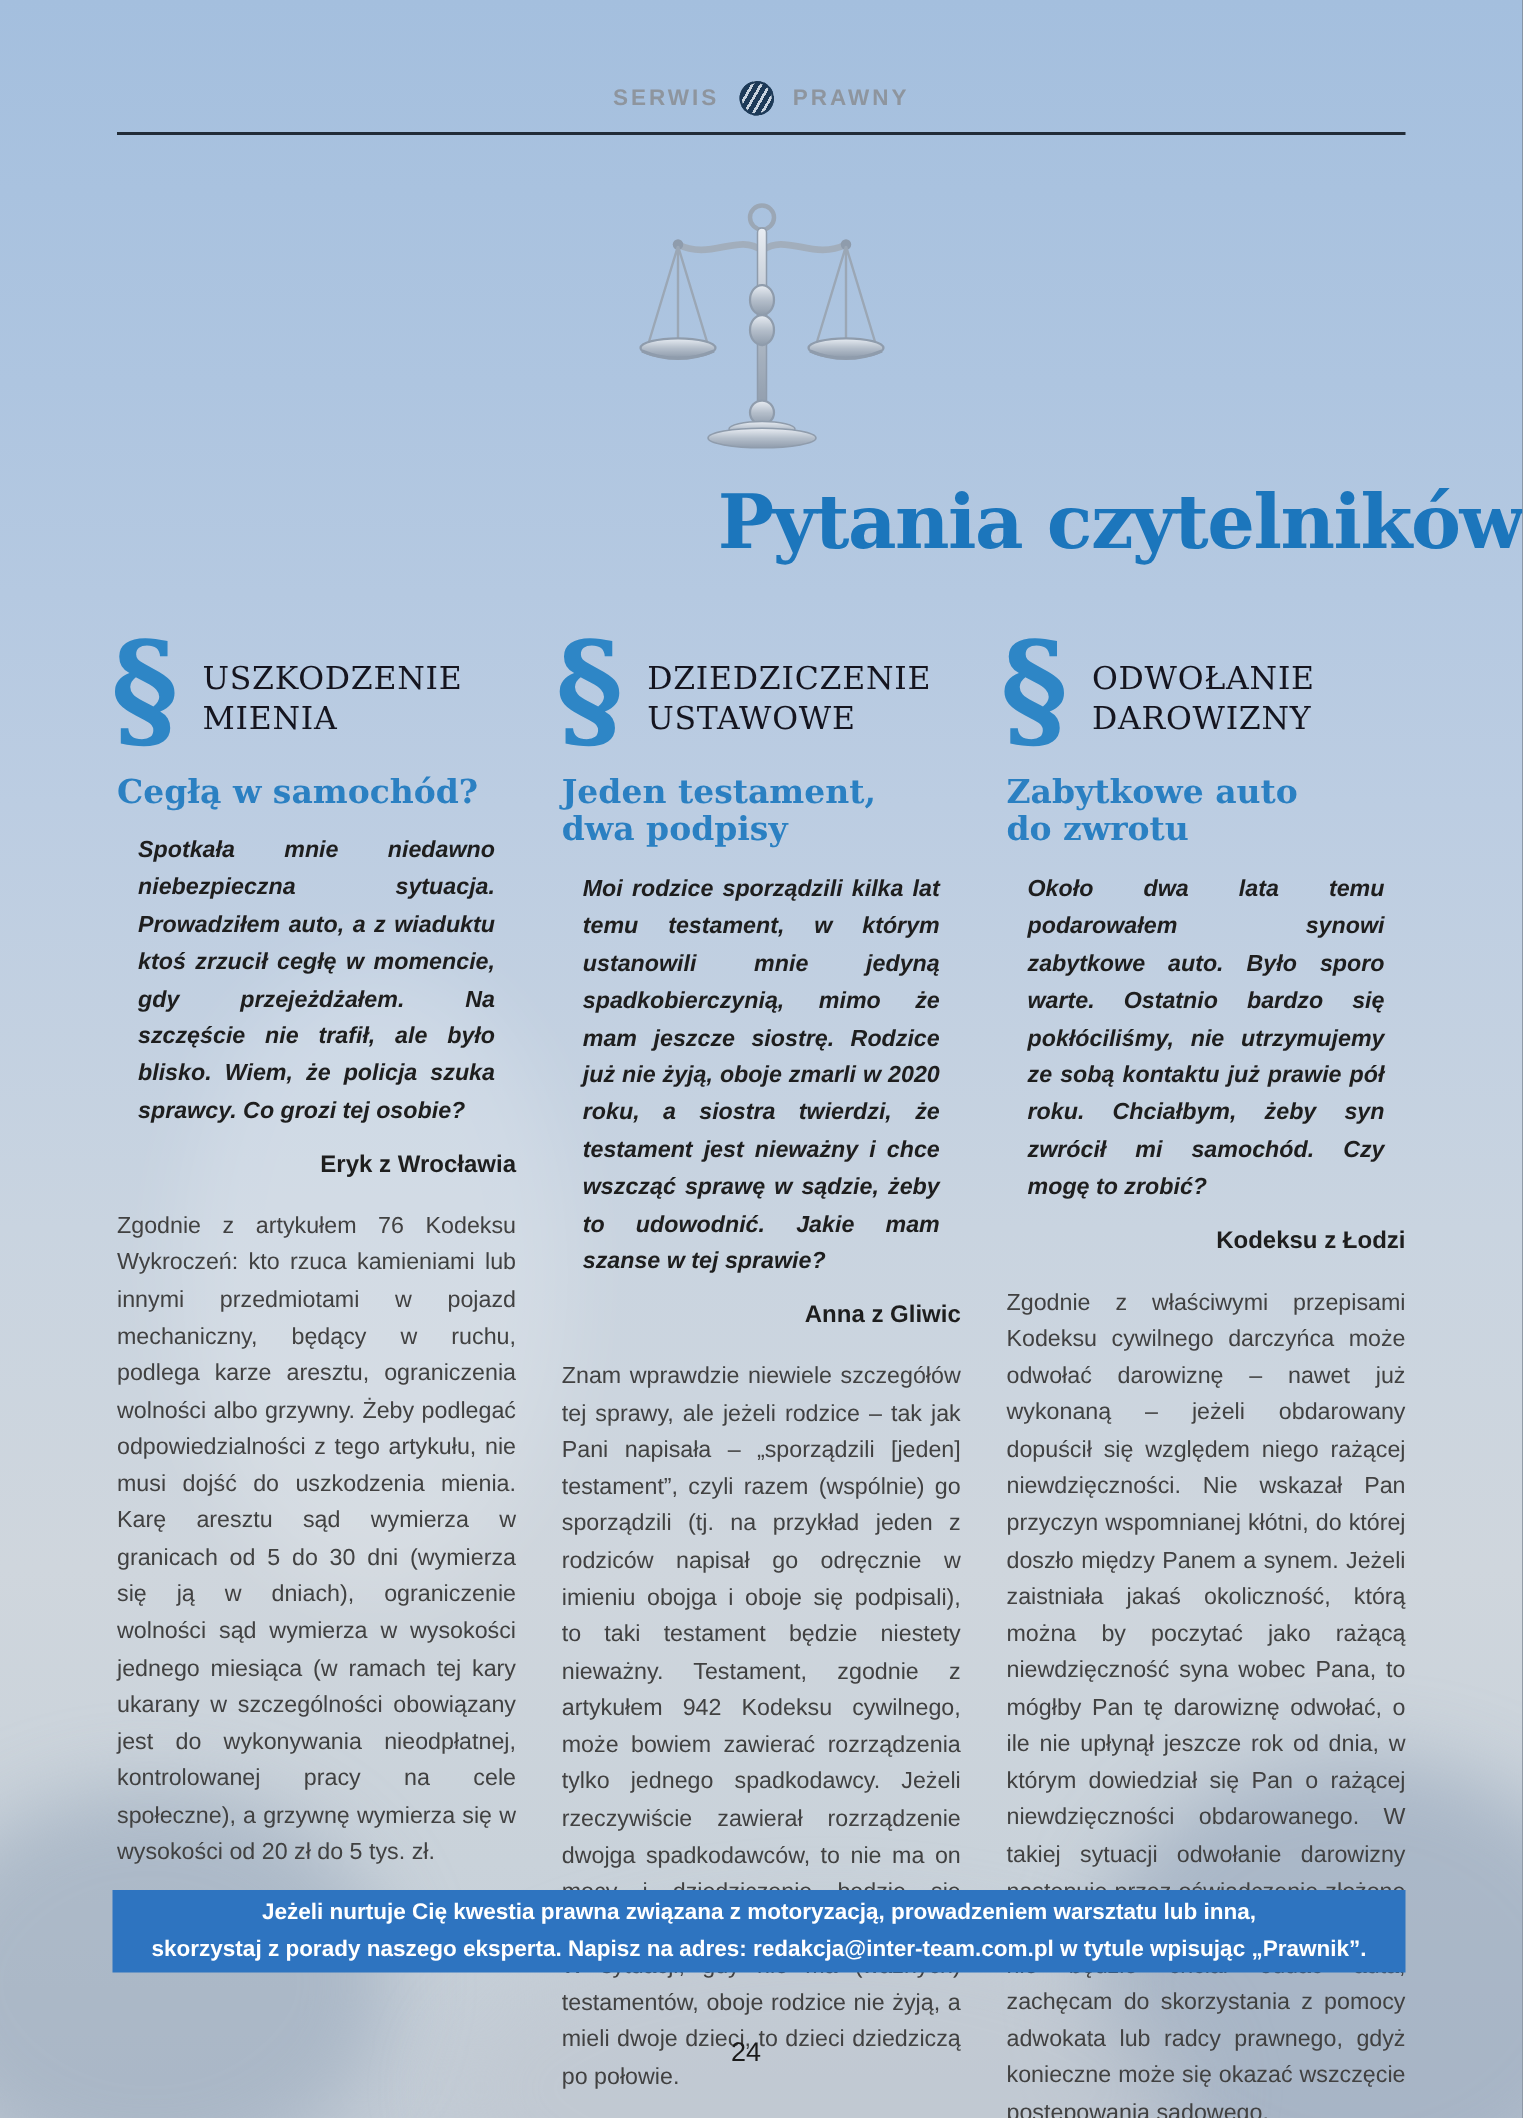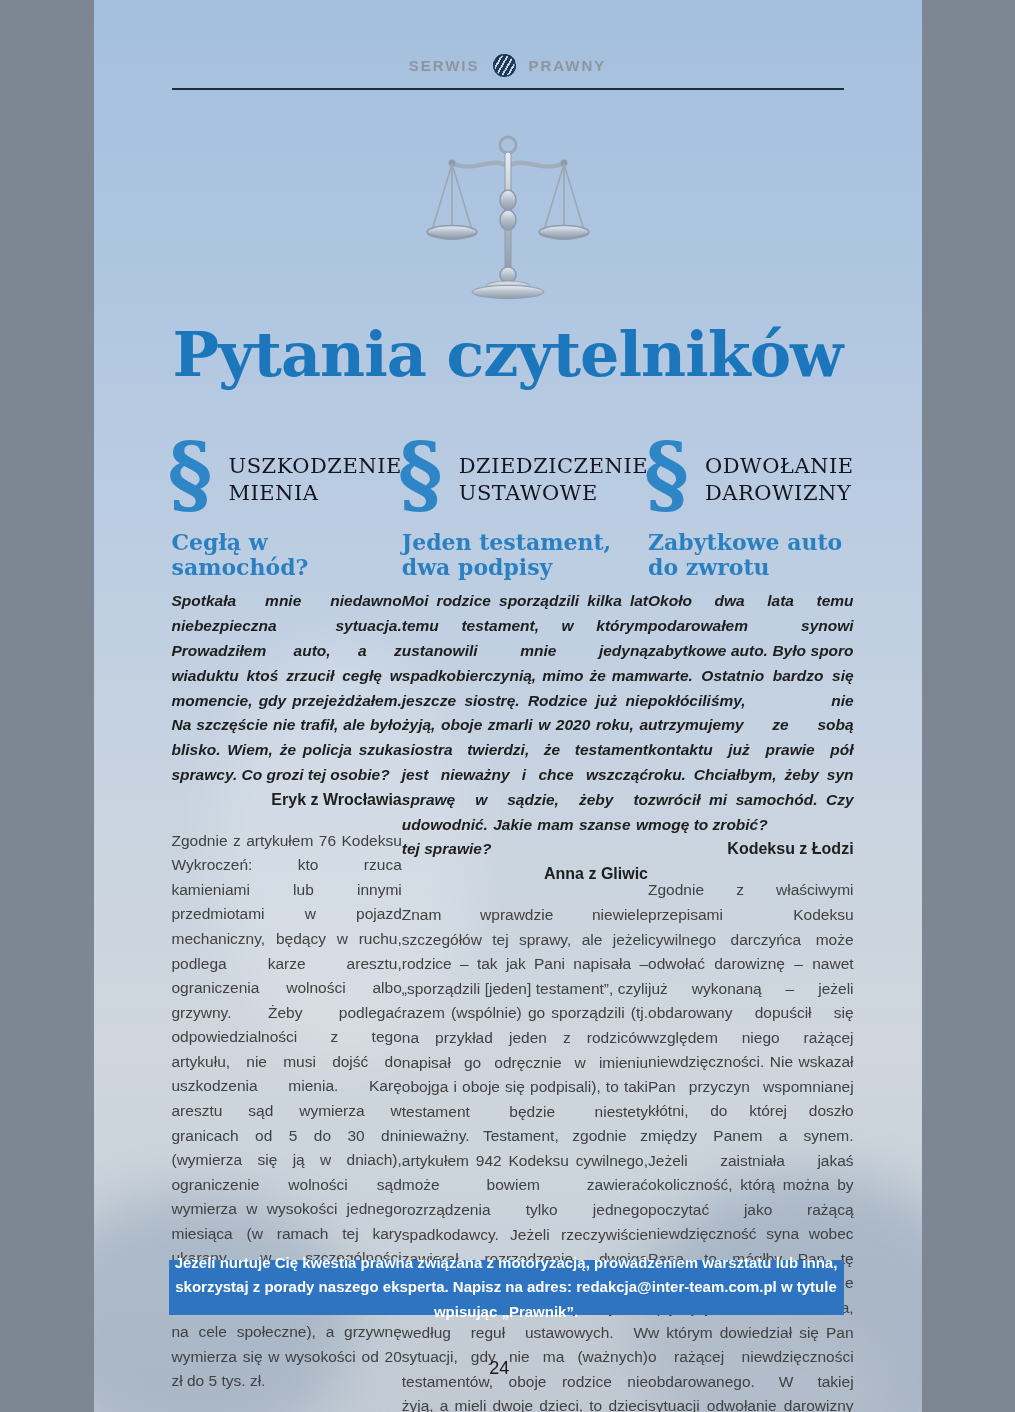--- a/index.html
+++ b/index.html
@@ -1,41 +1,41 @@
 <!DOCTYPE html>
 <html lang="pl"><head>
 <meta charset="utf-8">
 <style>
   html,body{margin:0;padding:0;}
   body{background:#7d8793; font-family:"Liberation Sans",sans-serif;}
   .page{
-    position:relative; width:828px; height:1412px; margin:0 auto; overflow:hidden;
+    position:relative; width:1015px; height:1412px; margin:0 auto; overflow:hidden;
     background:linear-gradient(180deg,#a4bfde 0%,#aec5e0 18%,#bccde2 38%,#c9d4e0 58%,#cfd6dd 74%,#c9d2da 88%,#c3ccd6 100%);
   }
   
   .blob{position:absolute; filter:blur(26px); border-radius:50%; pointer-events:none;}
   .blob.b1{left:-60px; bottom:-40px; width:320px; height:260px; background:rgba(150,165,185,.55);}
   .blob.b2{right:-70px; bottom:-60px; width:360px; height:300px; background:rgba(140,158,182,.5);}
   .blob.b3{left:300px; bottom:-90px; width:500px; height:220px; background:rgba(190,198,206,.45);}
   .blob.b4{left:120px; top:640px; width:260px; height:420px; background:rgba(255,255,255,.18);}
 
   header{position:relative; padding-top:54px;}
   .rubric{display:flex; align-items:center; justify-content:center; gap:13px;
     color:#8e959e; font-weight:bold; font-size:15px; letter-spacing:2px;}
   .globe{width:23px; height:23px; border-radius:50%;
     background:repeating-linear-gradient(128deg,#1d3a58 0 3.2px,#c9d4e0 3.2px 5px);
     box-shadow:inset 0 0 0 1.5px #1d3a58; transform:rotate(-8deg);}
   .rule{height:2px; background:#222c38; margin:11px 78px 0 78px;}
 
   .scales{display:flex; justify-content:center; margin-top:44px; opacity:.92;}
 
   h1.title{
-    margin:16px 0 0 0; text-align:center;
+    margin:16px 0 0 0; text-align:right;
     font-family:"DejaVu Serif","Liberation Serif",serif;
-    font-weight:bold; font-size:62px; letter-spacing:-1px; color:#1c76bc;
+    font-weight:bold; font-size:50px; letter-spacing:-1px; color:#1c76bc;
   }
 
   .columns{
     position:relative;
     display:flex; justify-content:space-between;
     margin:50px 78px 0 78px;
   }
   .col{width:266px;}
   .sec-head{display:flex; align-items:flex-start;}
   .par{
@@ -45,21 +45,21 @@
   h2.sec-title{
     margin:12px 0 0 0; font-family:"DejaVu Serif","Liberation Serif",serif;
     font-weight:500; font-size:21px; line-height:1.3; letter-spacing:.5px;
     color:#15151f; white-space:pre-line;
   }
   h3.sub{
     margin:20px 0 8px 0; font-family:"DejaVu Serif","Liberation Serif",serif;
     font-weight:bold; font-size:22px; line-height:1.18; color:#2b80c2; white-space:pre-line;
   }
   p.question{
-    margin:0; font-weight:bold; font-style:italic; font-size:15.5px; line-height:1.6;
+    margin:14px; font-weight:bold; font-style:italic; font-size:15.5px; line-height:1.6;
     color:#1e1e1e; text-align:justify; hyphens:auto;
   }
   p.author{
     margin:3px 0 0 0; font-weight:bold; font-size:16px;
     color:#1e1e1e; text-align:right;
   }
   p.answer{
     margin:20px 0 0 0; font-size:15.5px; line-height:1.585; color:#414141;
     text-align:justify; hyphens:auto;
   }

